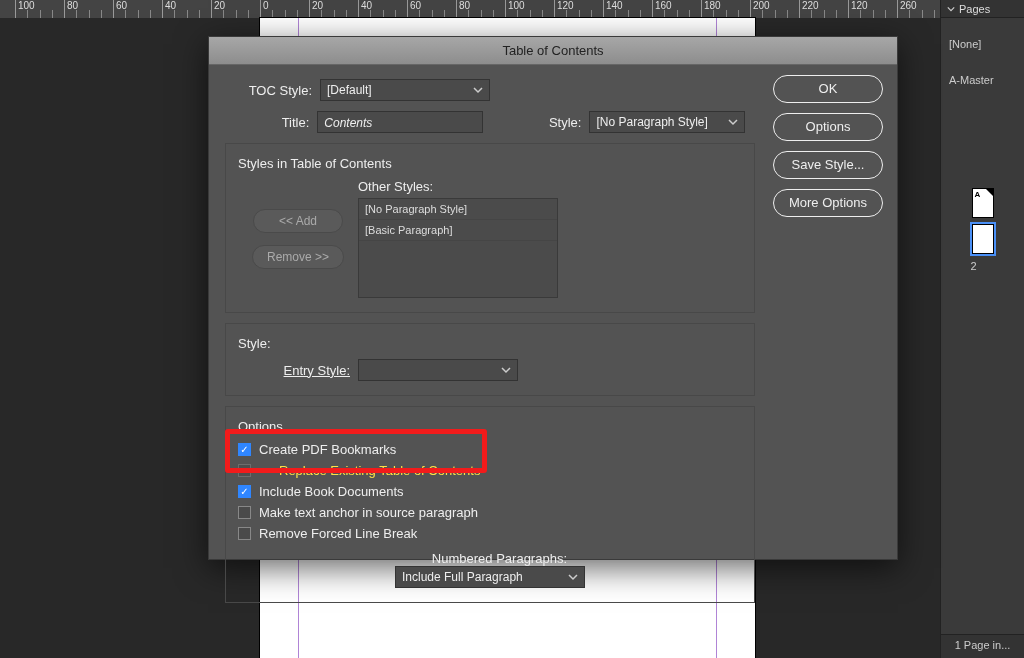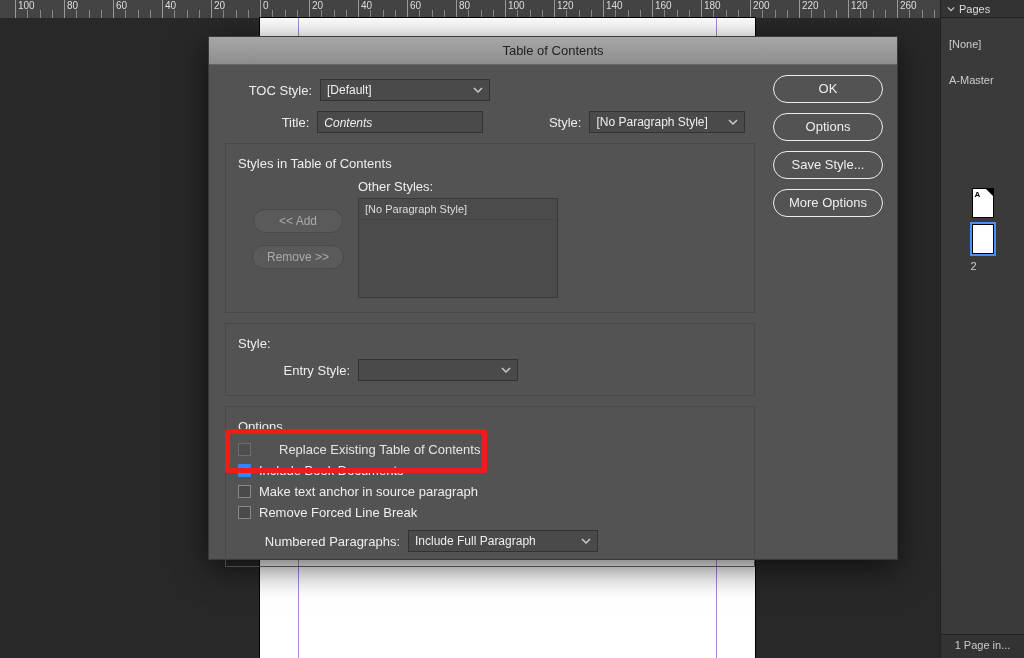--- a/index.html
+++ b/index.html
@@ -51,21 +51,21 @@
 
   .side-btns { position:absolute; top:10px; right:14px; width:110px; display:flex; flex-direction:column; gap:10px; }
   .btn { border:1.5px solid #eee; border-radius:18px; height:28px; color:#eee; font-size:13px; text-align:center; line-height:26px; background:transparent; }
 
   .subgroup { margin-top: 10px; }
   .opts .chk { display:flex; align-items:center; gap:8px; margin:6px 0; font-size:13px; }
   .chkbox { width:13px; height:13px; border:1px solid #888; background:#4a4a4a; display:inline-flex; align-items:center; justify-content:center; }
   .chkbox.checked { background:#2f86ff; border-color:#2f86ff; }
   .chkbox.checked::after { content:"✓"; color:#fff; font-size:10px; line-height:10px; }
   .chkbox.disabled { opacity:.5; }
-  .opts .chk.disabled { color:#e5e5e5;gap:28px; }
+  .opts .chk.disabled { color:#fde047;gap:28px; }
 
   .hl-red { position:absolute; border:5px solid #f21b1b; border-radius:3px; pointer-events:none; }
 
 </style>
 </head>
 <body>
 
 <div class="ruler">
   <div class="ticks" id="ruler-ticks">
       <div class="tick" style="left: 15px;">
@@ -257,59 +257,64 @@
       <div class="g-title">Styles in Table of Contents</div>
       <div class="two-col">
         <div class="mid-btns">
           <div class="pill-btn">&lt;&lt; Add</div>
           <div class="pill-btn">Remove &gt;&gt;</div>
         </div>
         <div style="flex:1;">
           <div style="font-size:13px; margin-bottom:4px;">Other Styles:</div>
           <div class="listbox">
             <div class="li-row">[No Paragraph Style]</div>
+            <div class="li-row">[Basic Paragraph]</div>
           </div>
         </div>
       </div>
     </div>
 
     <div class="group subgroup" style="max-width:530px;">
       <div class="g-title">Style:</div>
       <div class="row-a" style="margin:0;">
-        <div class="lbl-r" style="width:120px;">Entry Style:</div>
+        <div class="lbl-r" style="width:120px;text-decoration:underline;">Entry Style:</div>
         <div class="select" style="width:160px;">
           <span></span>
           <svg viewBox="0 0 10 10">
               <path d="M1 3 L5 7 L9 3" stroke="#ccc" fill="none" stroke-width="1.5"></path>
             </svg>
         </div>
       </div>
     </div>
 
     <div class="group subgroup opts" style="max-width:530px;">
       <div class="g-title">Options</div>
 
+      <div class="chk">
+        <span class="chkbox checked"></span>
+        <span>Create PDF Bookmarks</span>
+      </div>
       <div class="chk disabled">
         <span class="chkbox disabled"></span>
         <span>Replace Existing Table of Contents</span>
       </div>
       <div class="chk">
         <span class="chkbox checked"></span>
         <span>Include Book Documents</span>
       </div>
       <div class="chk">
         <span class="chkbox"></span>
         <span>Make text anchor in source paragraph</span>
       </div>
       <div class="chk">
         <span class="chkbox"></span>
         <span>Remove Forced Line Break</span>
       </div>
 
-      <div class="row-a" style="margin:10px 0 0 0;">
+      <div class="row-a" style="margin:10px 0 0 0;flex-direction:column;">
         <div class="lbl-r" style="width:170px;">Numbered Paragraphs:</div>
         <div class="select" style="width:190px;">
           <span>Include Full Paragraph</span>
           <svg viewBox="0 0 10 10">
               <path d="M1 3 L5 7 L9 3" stroke="#ccc" fill="none" stroke-width="1.5"></path>
             </svg>
         </div>
       </div>
     </div>
 

